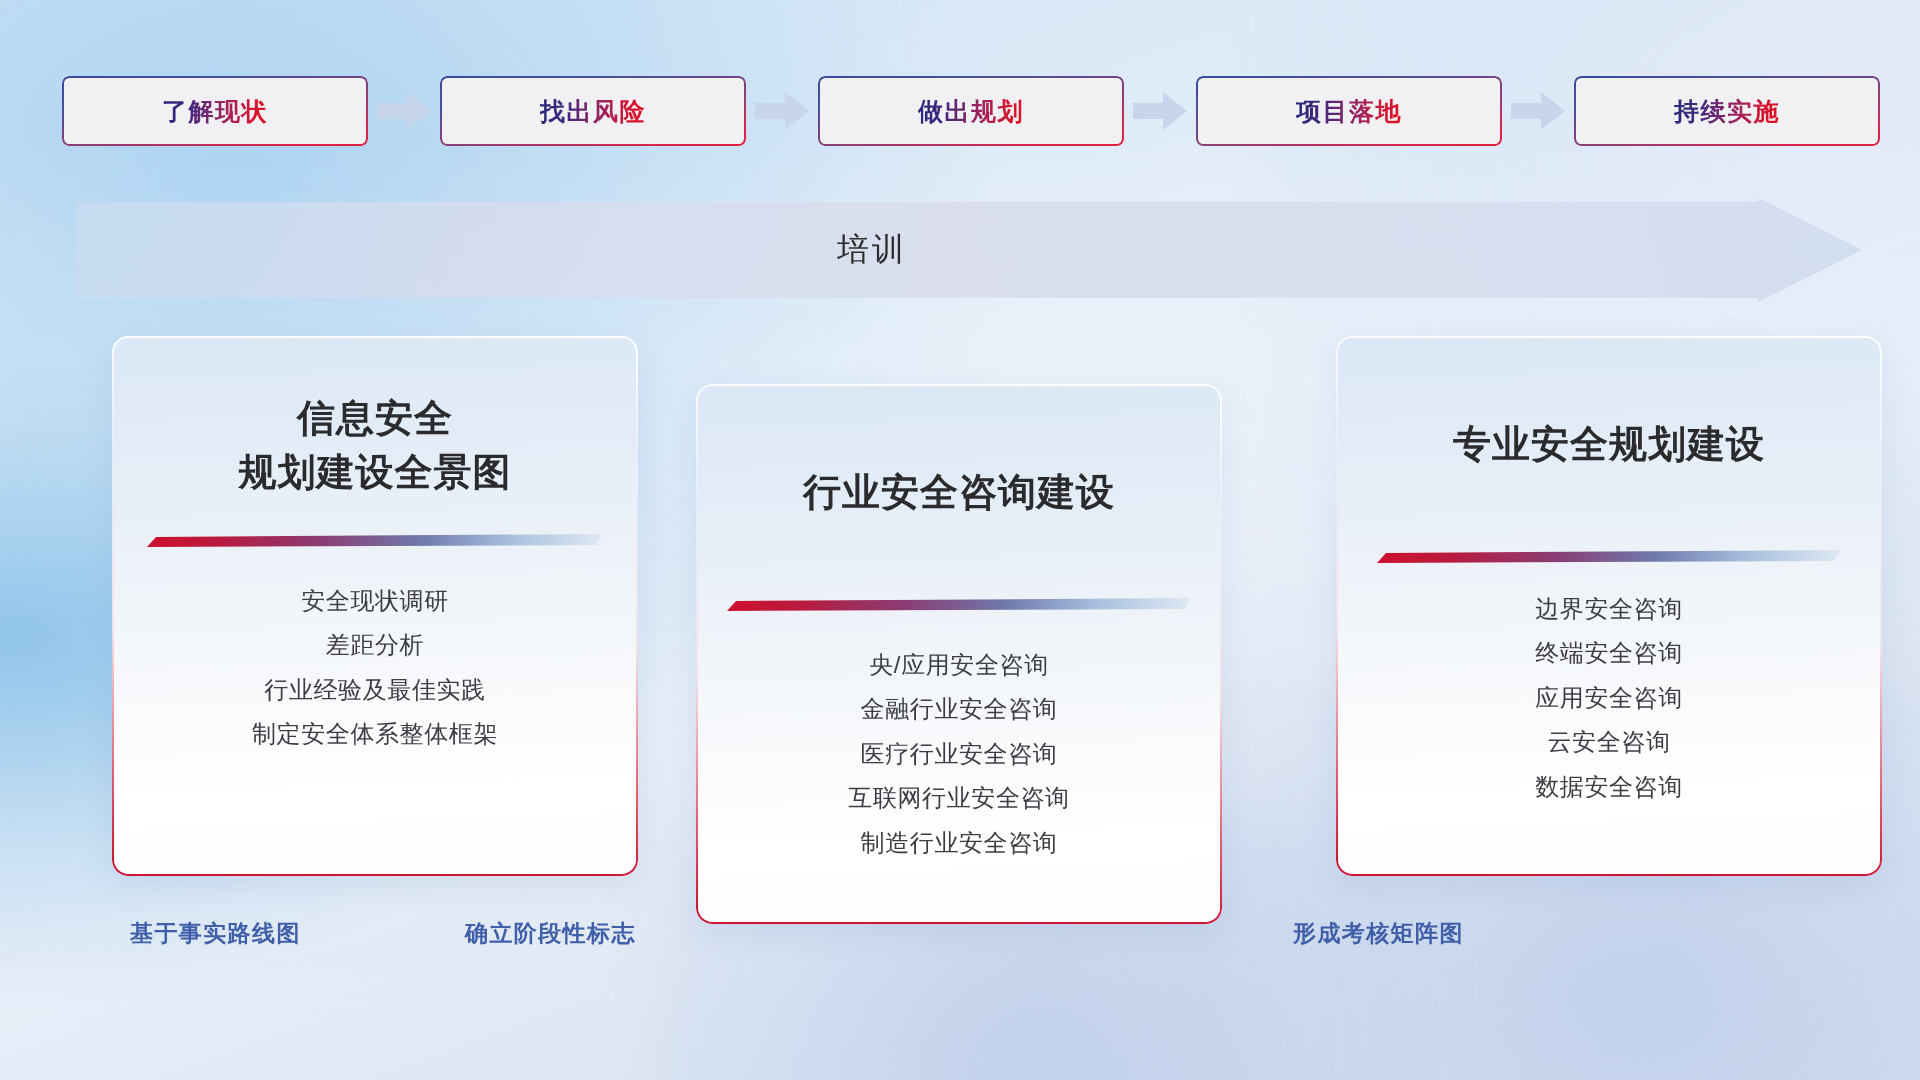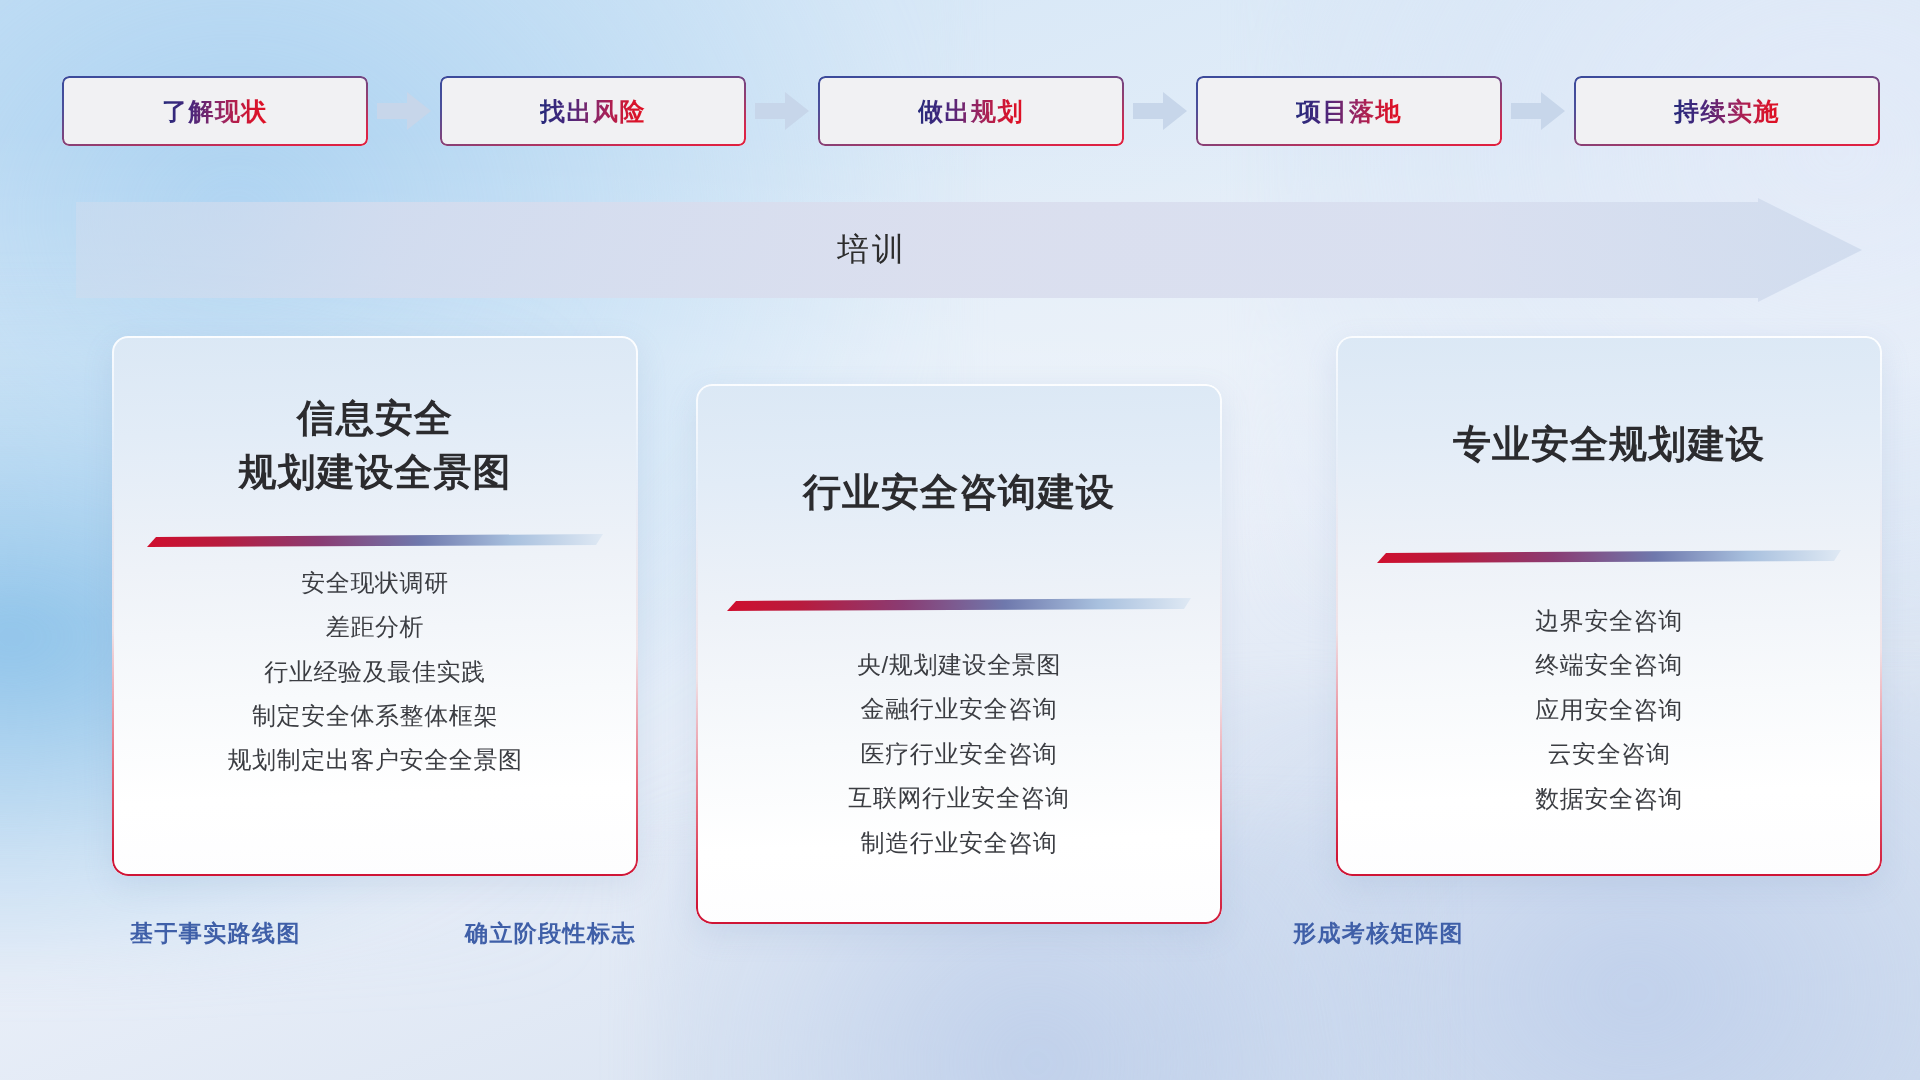--- a/index.html
+++ b/index.html
@@ -225,21 +225,21 @@
     letter-spacing: 1px;
   }
   .card-divider {
     position: relative;
     width: 456px;
     height: 15px;
     margin-top: 26px;
   }
   .card-divider svg { display: block; }
   .card-list {
-    margin-top: 18px;
+    margin-top: 36px;
     display: flex;
     flex-direction: column;
     align-items: center;
     gap: 12px;
   }
   .card-list-item {
     font-size: 24px;
     color: #3b3d42;
     letter-spacing: 0.6px;
     line-height: 1.35;
@@ -251,21 +251,21 @@
   #card-1 { left: 696px;  width: 526px; margin-top: 48px; }
   #card-2 { left: 1336px; width: 546px; }
 
   #card-0 .card-title   { margin-top: 22px; }
   #card-1 .card-title   { margin-top: 48px; }
   #card-2 .card-title   { margin-top: 48px; }
   #card-0 .card-divider { margin-top: 34px; }
   #card-1 .card-divider { margin-top: 78px; width: 464px; }
   #card-2 .card-divider { margin-top: 78px; width: 464px; }
   #card-1 .card-list    { margin-top: 36px; }
-  #card-2 .card-list    { margin-top: 40px; }
+  #card-2 .card-list    { margin-top: 28px; }
 
   
   #footer-labels {
     position: absolute;
     left: 0; top: 918px;
     width: 1920px; height: 46px;
   }
   .footer-label {
     position: absolute;
     top: 0;
@@ -377,21 +377,20 @@
             </linearGradient>
           </defs>
           <path d="M0 13 L9 3 L456 0 L449 11 Z" fill="url(#divGrad0)"></path>
         </svg>
       </div>
       <div class="card-list">
         <div class="card-list-item">安全现状调研</div>
         <div class="card-list-item">差距分析</div>
         <div class="card-list-item">行业经验及最佳实践</div>
         <div class="card-list-item">制定安全体系整体框架</div>
-        <div class="card-list-item">规划制定出客户安全全景图</div>
       </div>
     </div>
   </div>
 
   <div class="card" id="card-1">
     <div class="card-surface"></div>
     <div class="card-border"></div>
     <div class="card-inner">
       <div class="card-title">
         <div>行业安全咨询建设</div>
@@ -405,21 +404,21 @@
               <stop offset="0.38" stop-color="#8a3c73"></stop>
               <stop offset="0.60" stop-color="#6f79ad"></stop>
               <stop offset="0.80" stop-color="#a8c0de"></stop>
               <stop offset="1" stop-color="#dfe9f4"></stop>
             </linearGradient>
           </defs>
           <path d="M0 13 L9 3 L464 0 L457 11 Z" fill="url(#divGrad1)"></path>
         </svg>
       </div>
       <div class="card-list">
-        <div class="card-list-item">央/规划建设全景图</div>
+        <div class="card-list-item">央/应用安全咨询</div>
         <div class="card-list-item">金融行业安全咨询</div>
         <div class="card-list-item">医疗行业安全咨询</div>
         <div class="card-list-item">互联网行业安全咨询</div>
         <div class="card-list-item">制造行业安全咨询</div>
       </div>
     </div>
   </div>
 
   <div class="card" id="card-2">
     <div class="card-surface"></div>

